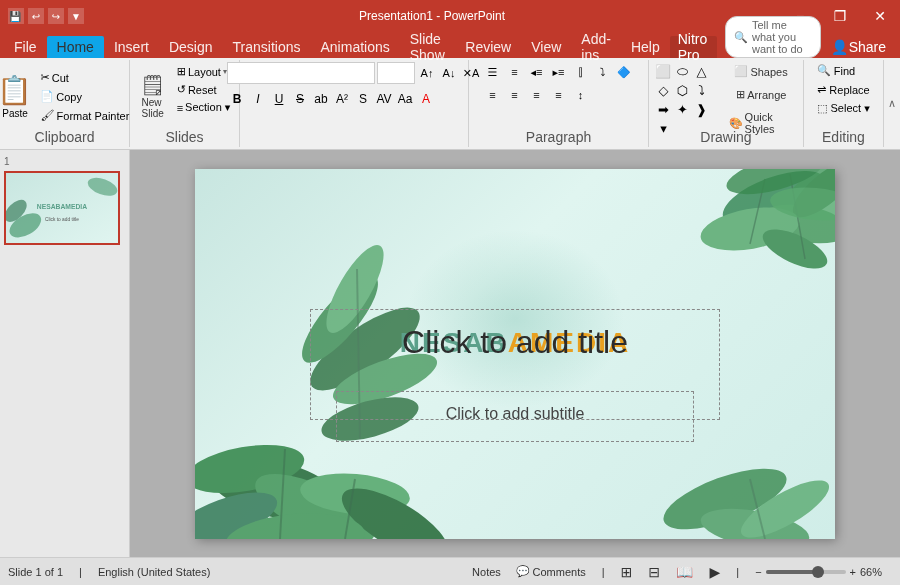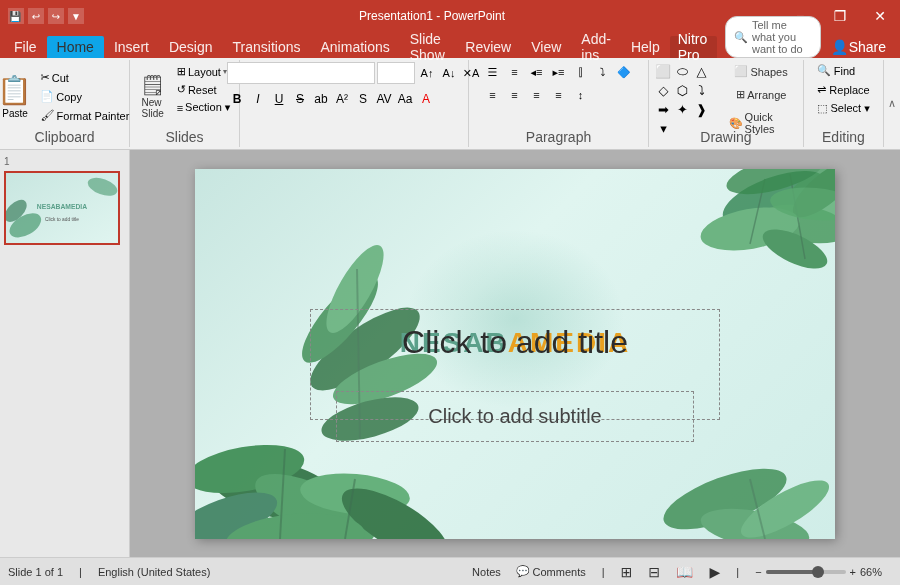--- a/index.html
+++ b/index.html
@@ -179,21 +179,21 @@
       text-align: center;
       font-size: 32px;
       color: #2c2c2c;
       pointer-events: none;
     }
     .slide-subtitle {
       position: absolute;
       top: 64%;
       width: 100%;
       text-align: center;
-      font-size: 20px;
+      font-size: 16px;
       color: #444;
       pointer-events: none;
     }
     
     .selection-box {
       position: absolute;
       top: 38%;
       left: 18%;
       width: 64%;
       height: 30%;

